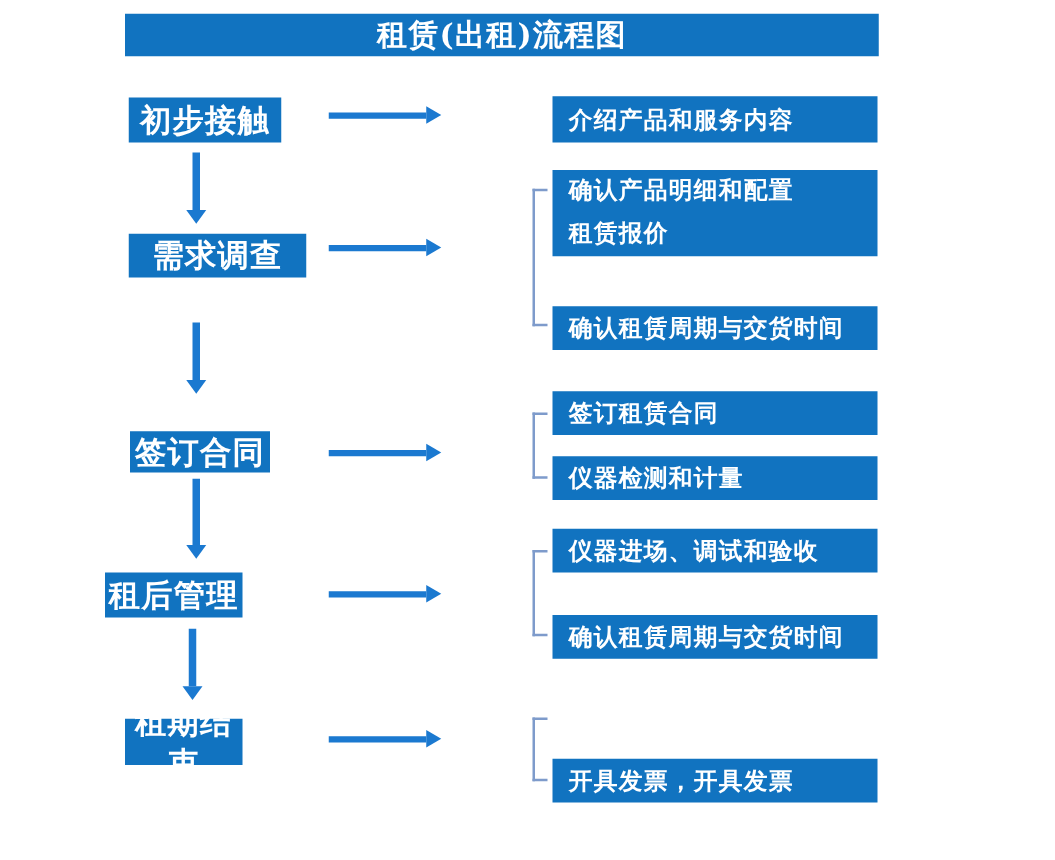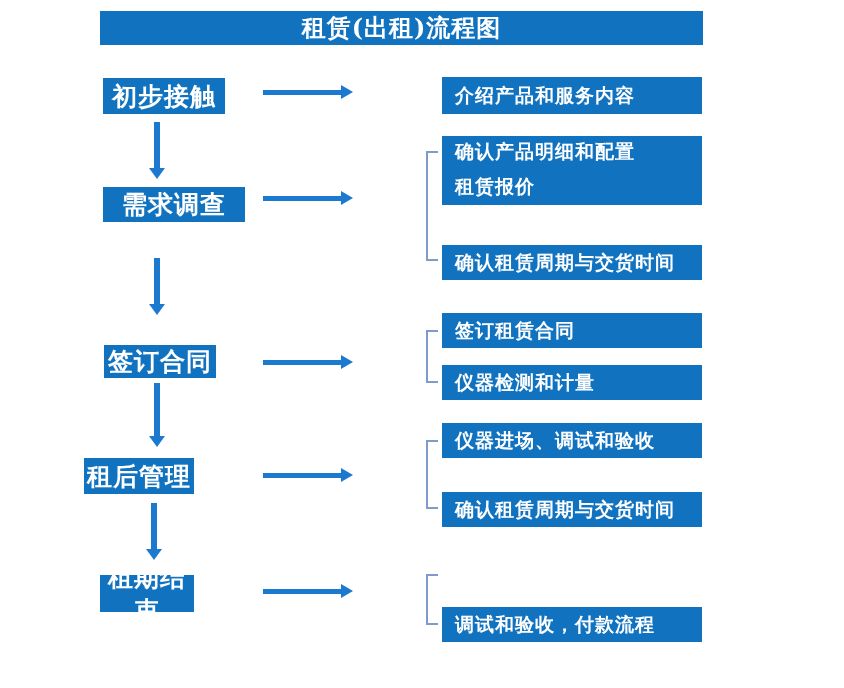--- a/index.html
+++ b/index.html
@@ -118,15 +118,15 @@
   <div class="out-box" style="top:136px;height:32px">确认产品明细和配置</div>
   <div class="out-box" style="top:168px;height:37px">租赁报价</div>
   <div class="out-box" style="top:245px;height:35px">确认租赁周期与交货时间</div>
 
   <div class="out-box" style="top:313px;height:35px">签订租赁合同</div>
   <div class="out-box" style="top:365px;height:35px">仪器检测和计量</div>
 
   <div class="out-box" style="top:423px;height:35px">仪器进场、调试和验收</div>
   <div class="out-box" style="top:492px;height:35px">确认租赁周期与交货时间</div>
 
-  <div class="out-box" style="top:607px;height:35px">调试和验收，付款流程</div>
+  <div class="out-box" style="top:607px;height:35px">开具发票，开具发票</div>
 
 </div>
 
 </body></html>

